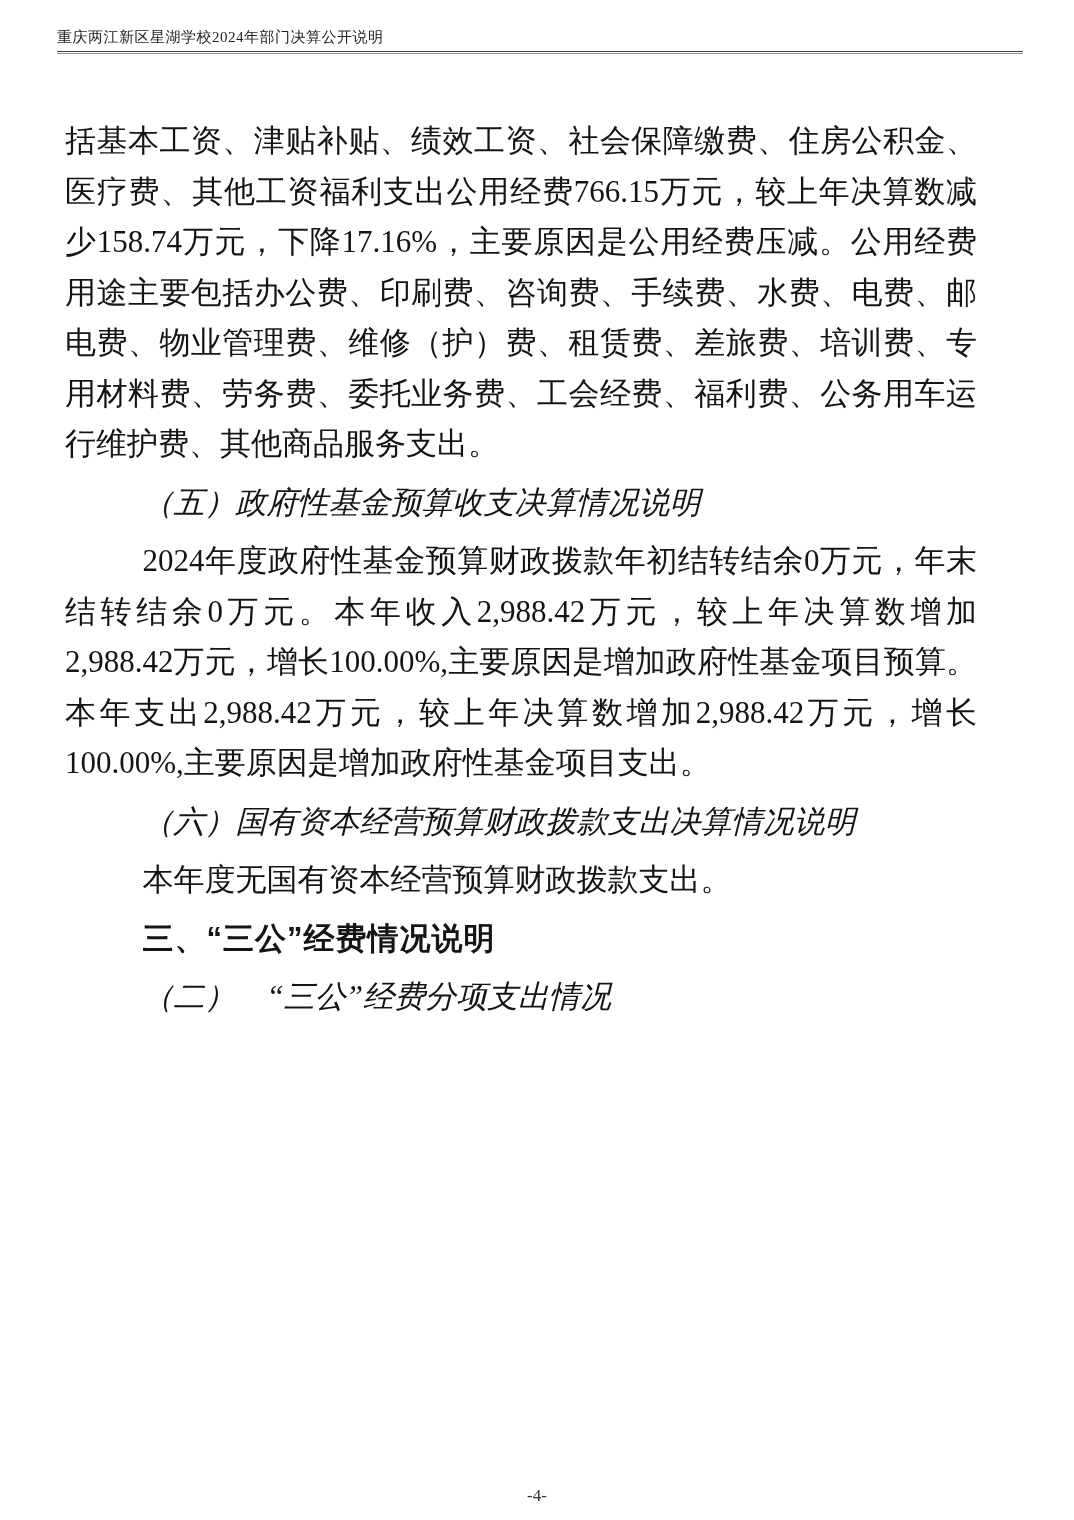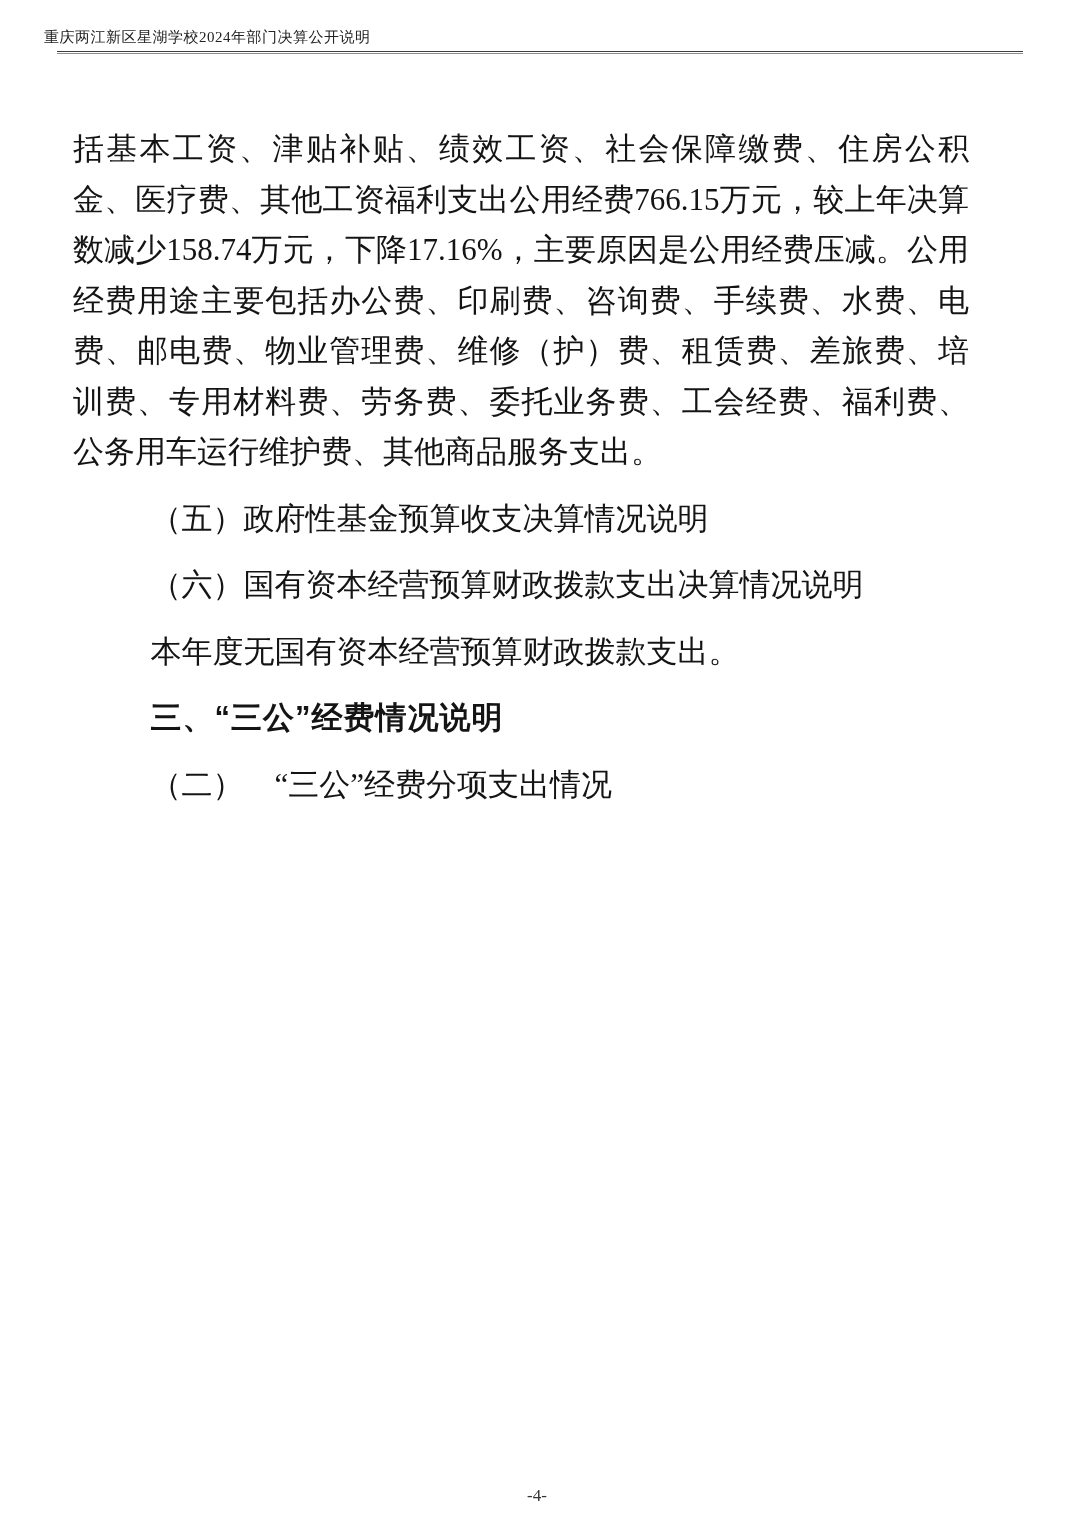--- a/index.html
+++ b/index.html
@@ -12,21 +12,21 @@
     color: #1a1a1a;
     overflow: hidden;
   }
   .page {
     position: absolute;
     inset: 0;
     background: #ffffff;
   }
   .page-header {
     position: absolute;
-    left: 44px;
+    left: 57px;
     top: 28px;
     font-size: 15px;
     letter-spacing: 0.5px;
     color: #222222;
     white-space: nowrap;
   }
   .header-rule {
     position: absolute;
     left: 57px;
     top: 51px;
@@ -38,24 +38,24 @@
     position: absolute;
     left: 57px;
     top: 108px;
     width: 928px;
     font-size: 31px;
     line-height: 50.5px;
     text-align: justify;
     text-justify: inter-ideograph;
     color: #141414;
   }
-  .doc-body p { margin: 16px; padding: 0; }
+  .doc-body p { margin: 8px; padding: 0; }
   .para-indent { text-indent: 2.5em; }
   .para-noindent { text-indent: 0; }
-  .subheading { text-indent: 2.5em; }
+  .subheading { text-indent: 2.5em; font-style: italic; }
   .heading-bold {
     text-indent: 2.5em;
     font-weight: 700;
     font-family: Liberation Sans, sans-serif;
     letter-spacing: 1px;
   }
   .page-footer {
     position: absolute;
     left: 0;
     top: 1486px;
@@ -70,20 +70,21 @@
 
 <div class="page">
 
   <div class="page-header">重庆两江新区星湖学校2024年部门决算公开说明</div>
 
   <div class="header-rule"></div>
 
   <div class="doc-body">
     <p class="para-noindent">括基本工资、津贴补贴、绩效工资、社会保障缴费、住房公积金、医疗费、其他工资福利支出公用经费766.15万元，较上年决算数减少158.74万元，下降17.16%，主要原因是公用经费压减。公用经费用途主要包括办公费、印刷费、咨询费、手续费、水费、电费、邮电费、物业管理费、维修（护）费、租赁费、差旅费、培训费、专用材料费、劳务费、委托业务费、工会经费、福利费、公务用车运行维护费、其他商品服务支出。</p>
     <p class="subheading">（五）政府性基金预算收支决算情况说明</p>
+    <p class="para-indent">2024年度政府性基金预算财政拨款年初结转结余0万元，年末结转结余0万元。本年收入2,988.42万元，较上年决算数增加2,988.42万元，增长100.00%,主要原因是增加政府性基金项目预算。本年支出2,988.42万元，较上年决算数增加2,988.42万元，增长100.00%,主要原因是增加政府性基金项目支出。</p>
     <p class="subheading">（六）国有资本经营预算财政拨款支出决算情况说明</p>
     <p class="para-indent">本年度无国有资本经营预算财政拨款支出。</p>
     <p class="heading-bold">三、“三公”经费情况说明</p>
     <p class="subheading">（二）　“三公”经费分项支出情况</p>
   </div>
 
   <div class="page-footer">-4-</div>
 
 </div>
 

